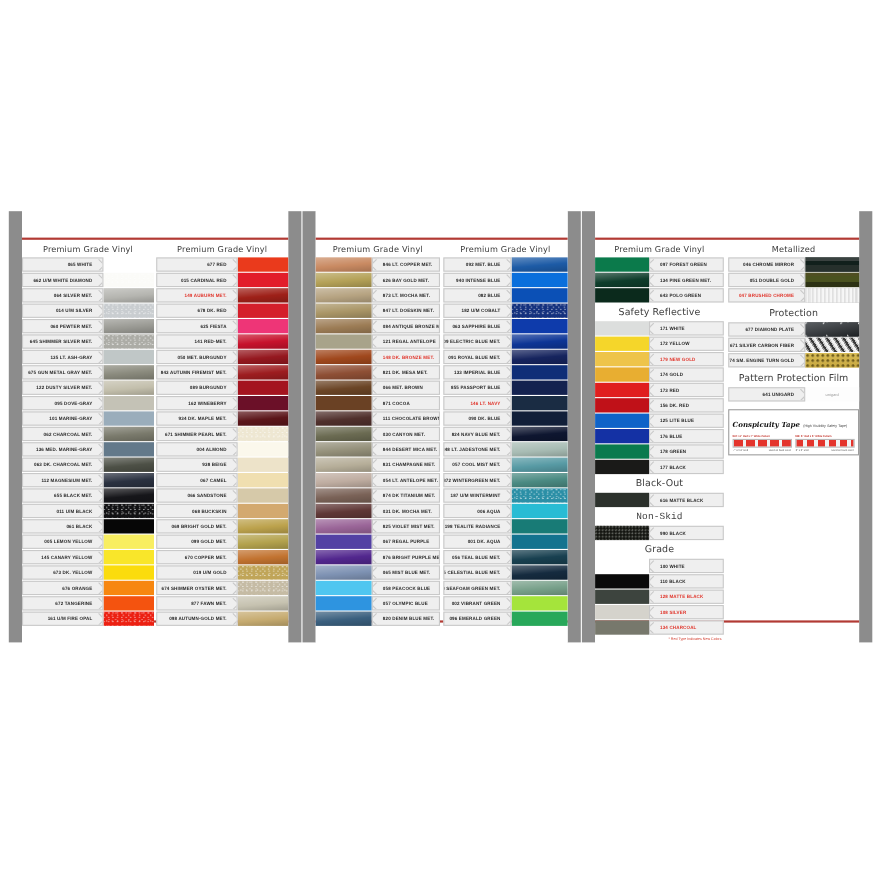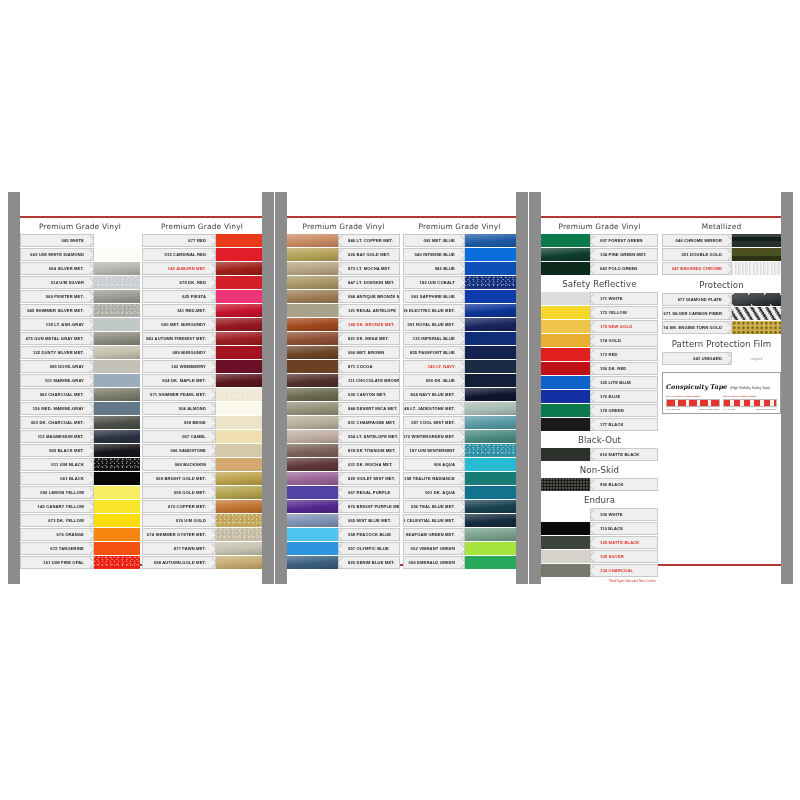--- a/index.html
+++ b/index.html
@@ -806,30 +806,30 @@
           </div>
           <div class="sec-hdr" style="margin: 4px 0px 3px;">Black-Out</div>
           <div>
             <div class="row rev">
               <div class="tag" style="width: 68px;">
                 <span>616 MATTE BLACK</span>
               </div>
               <div class="chip " title="616 MATTE BLACK" style="background-color: rgb(44, 49, 44);"></div>
             </div>
           </div>
-          <div class="sec-hdr" style="margin: 4px 0px 3px;">Non-Skid</div>
+          <div class="sec-hdr" style="margin: 4px 0px 3px; font-family: Liberation Mono, monospace;">Non-Skid</div>
           <div>
             <div class="row rev">
               <div class="tag" style="width: 68px;">
                 <span>990 BLACK</span>
               </div>
               <div class="chip tex-nonskid" title="990 BLACK" style="background-color: rgb(35, 37, 31);"></div>
             </div>
           </div>
-          <div class="sec-hdr" style="margin: 4px 0px 3px;">Endura</div>
+          <div class="sec-hdr" style="margin: 4px 0px 3px;">Grade</div>
           <div>
             <div class="row rev">
               <div class="tag" style="width: 68px;">
                 <span>100 WHITE</span>
               </div>
               <div class="chip " title="100 WHITE" style="background-color: rgb(255, 255, 255);"></div>
             </div>
             <div class="row rev">
               <div class="tag" style="width: 68px;">
                 <span>110 BLACK</span>

